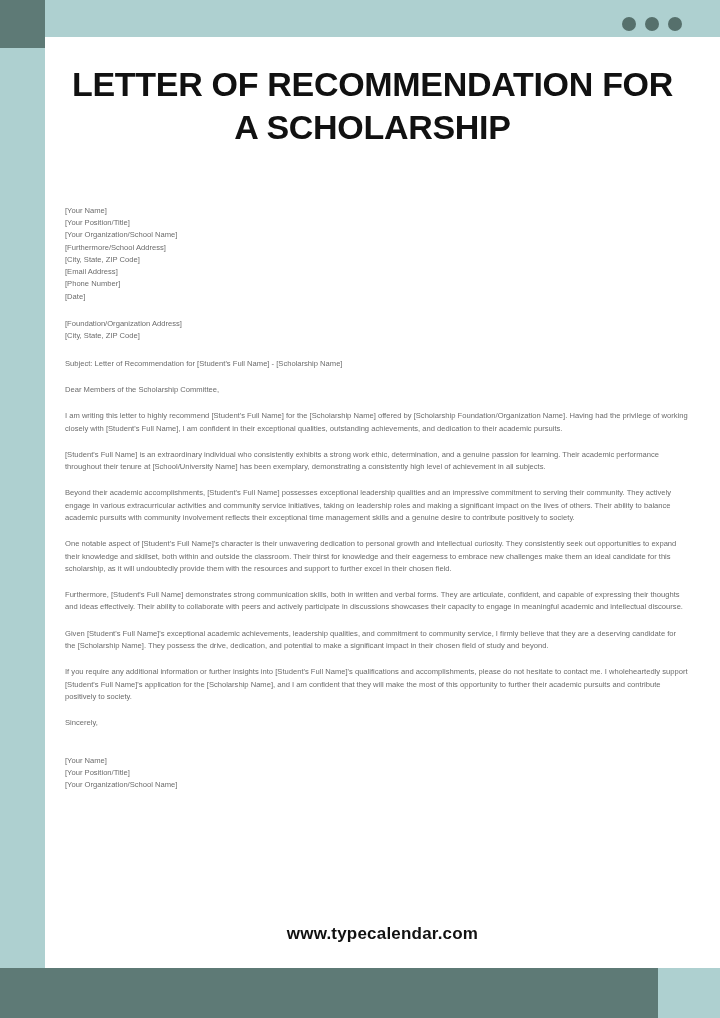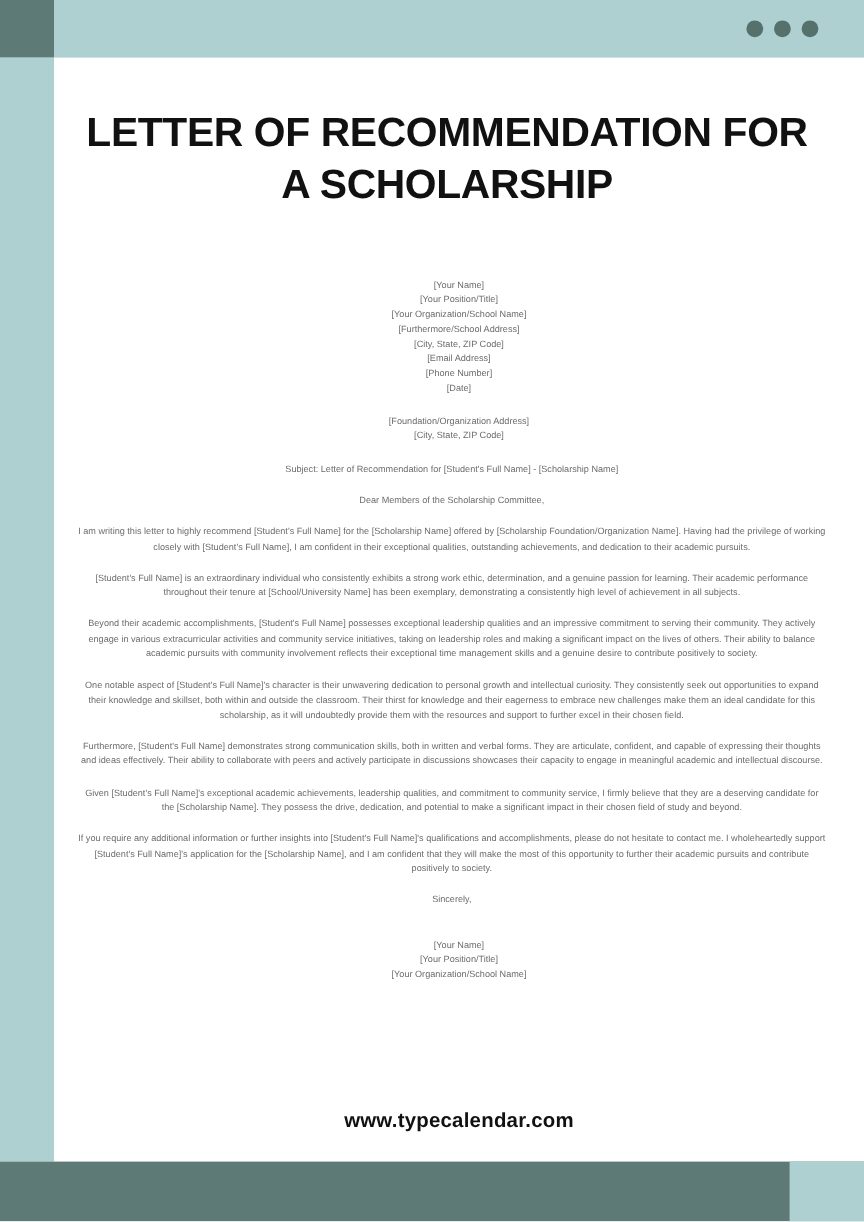--- a/index.html
+++ b/index.html
@@ -59,21 +59,21 @@
   }
   .dot {
     width: 14px; height: 14px;
     border-radius: 50%;
     background: #56706c;
   }
 
   
   .sheet {
     position: absolute;
-    left: 45px; top: 64px;
+    left: 45px; top: 37px;
     width: 675px;
     height: 920px;
     background: #ffffff;
   }
 
   .title {
     margin: 0;
     padding: 26px 40px 0 20px;
     font-size: 34px;
     line-height: 1.26;
@@ -87,29 +87,28 @@
   .letter {
     padding: 0 20px 0 20px;
     margin-top: 56px;
     color: #6c6c6c;
     font-size: 7.6px;
     line-height: 1.62;
   }
 
   .block {
     margin: 0 0 15px 0;
-    text-align: center;
   }
   .block .line {
     display: block;
     white-space: nowrap;
   }
   .para {
     margin: 0 12px 14px 0;
-    text-align: center;
+    text-align: left;
   }
   .signoff-gap {
     height: 11px;
   }
 
   .footer-url {
     position: absolute;
     left: 45px;
     bottom: 74px;
     width: 675px;

